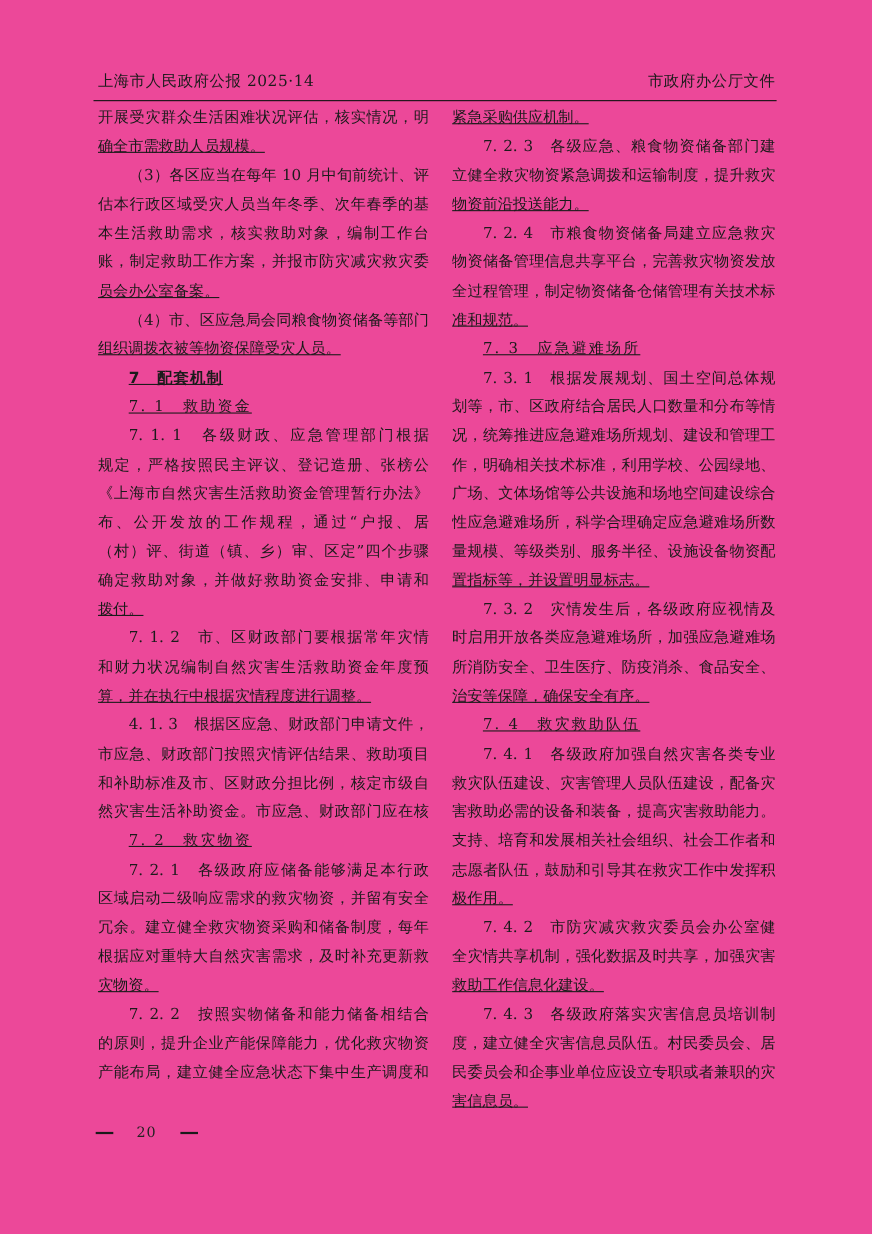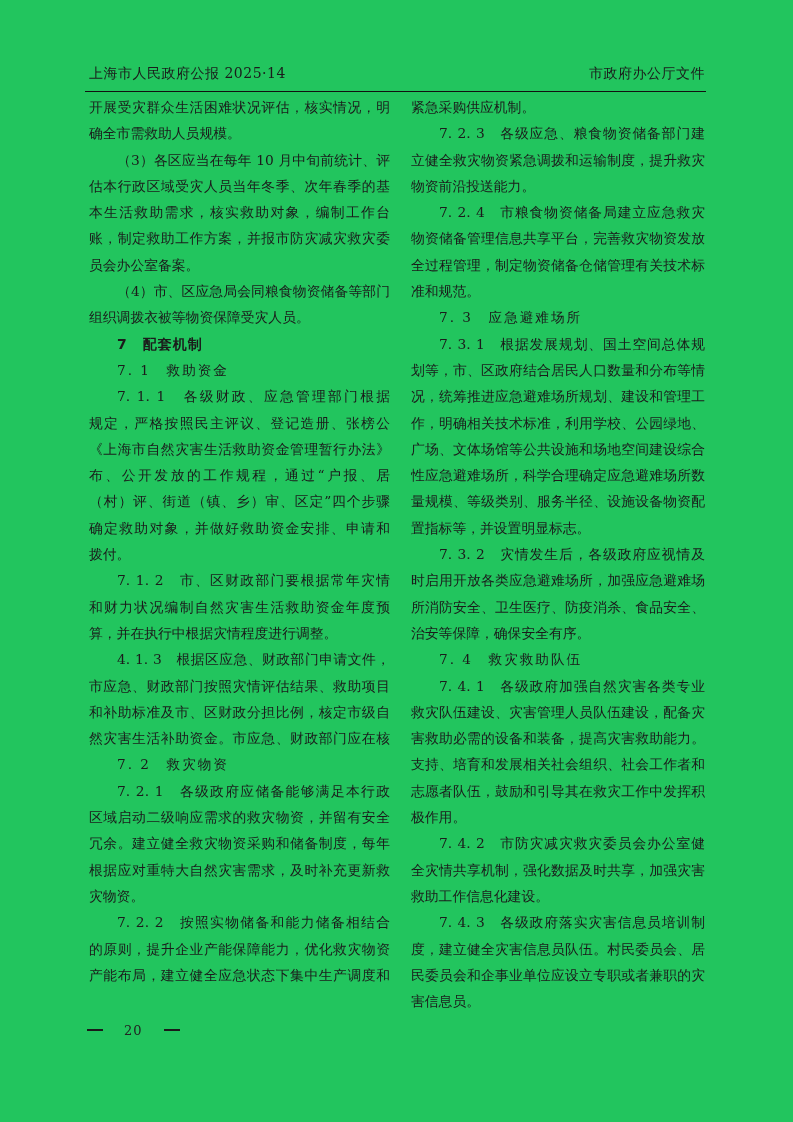--- a/index.html
+++ b/index.html
@@ -1,20 +1,20 @@
 <!DOCTYPE html>
 <html><head>
 <meta charset="utf-8">
 <style>
   html, body { margin: 0; padding: 0; background: #e8e8e8; }
   .page {
     position: relative;
     width: 793px;
     height: 1122px;
-    background: #22c55e;
+    background: #ec4899;
     font-family: "DejaVu Serif", serif;
     color: #1b1b1b;
     overflow: hidden;
   }
   .header-left {
     position: absolute;
     left: 89px;
     top: 65px;
     font-size: 14px;
     letter-spacing: 0.5px;
@@ -44,21 +44,21 @@
   .col-right { left: 411px; width: 294px; }
   .line {
     height: 26.3px;
     line-height: 26.3px;
     font-size: 13.8px;
     text-align: justify;
     text-align-last: justify;
     text-justify: inter-ideograph;
     overflow: hidden;
   }
-  .line.last { text-align-last: left; }
+  .line.last { text-align-last: left; text-decoration: underline; }
   .line.indent { padding-left: 28px; }
   .block.h1 .line, .block.h2 .line {
     text-align: center;
     text-align-last: left;
     padding-left: 28px;
   }
   .block.h1 .line {
     font-family: "DejaVu Sans", sans-serif;
     font-weight: 700;
     font-size: 14px;

